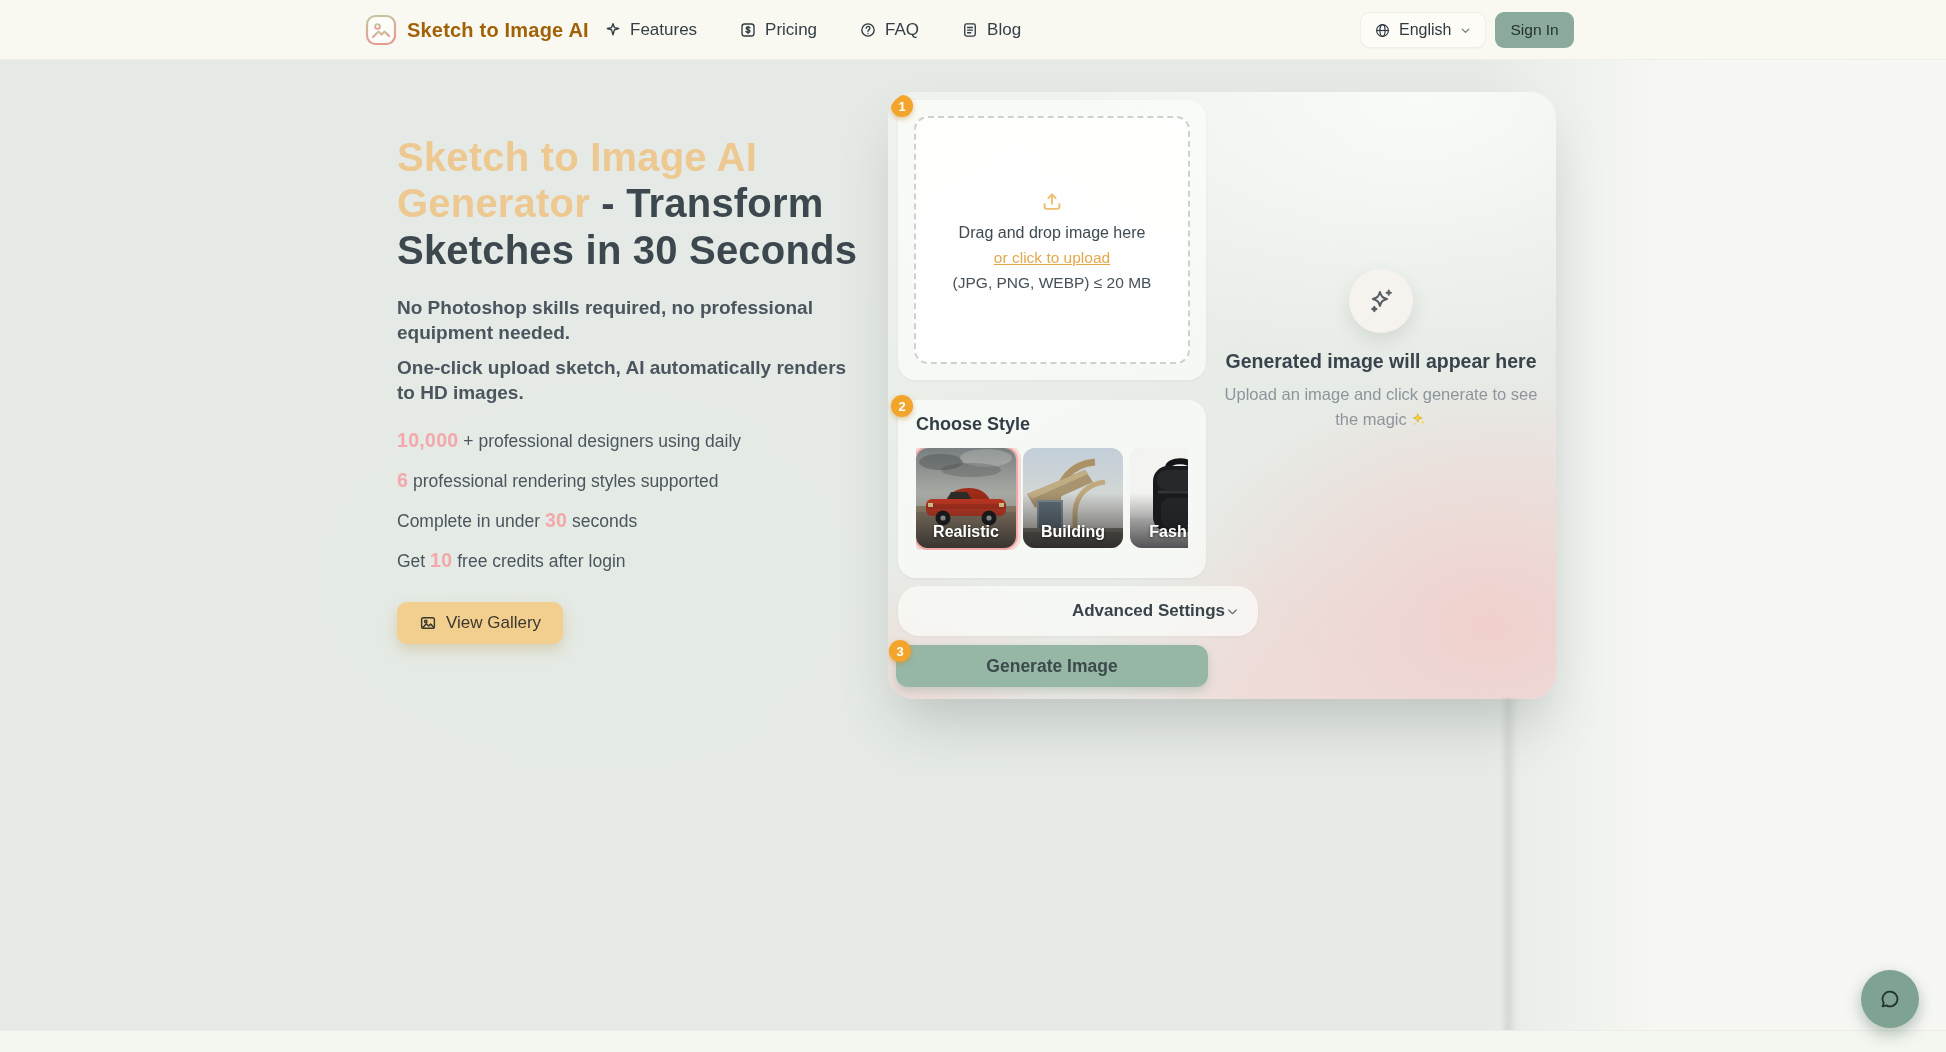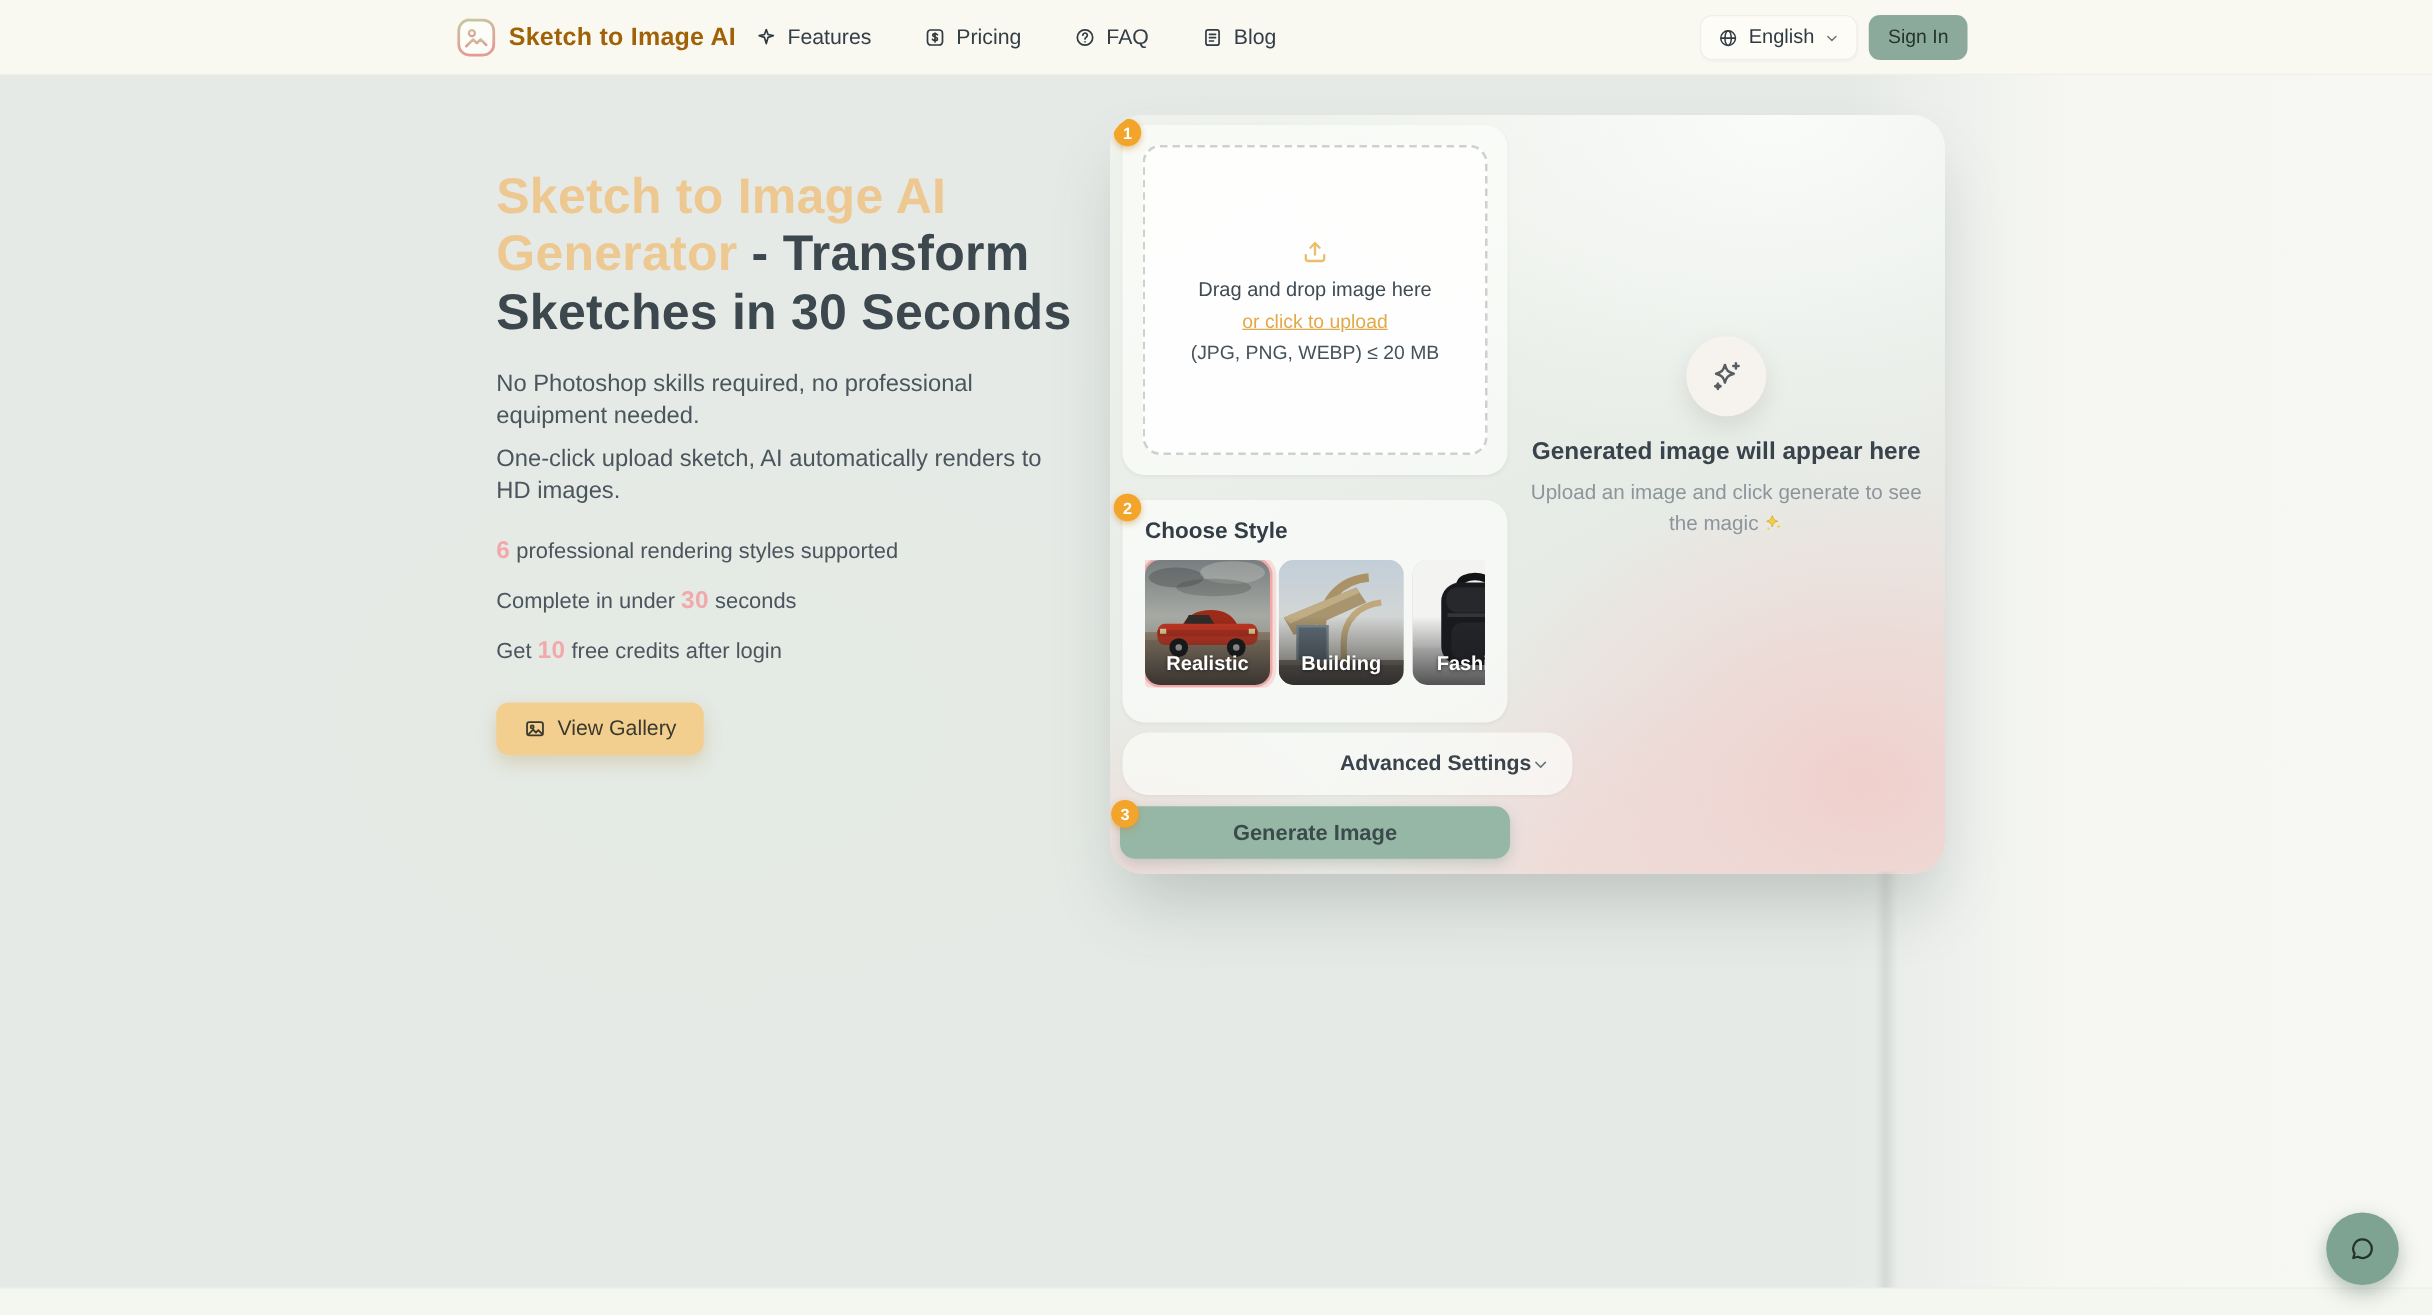--- a/index.html
+++ b/index.html
@@ -35,21 +35,21 @@
     height:36px; padding:0 15px; border:none; border-radius:9px;
     background:#8caa9b; color:#24342d; font-size:15.5px; font-weight:500;
     font-family:"Liberation Sans", sans-serif; cursor:pointer;
   }
 
   
   .hero { position:absolute; left:397px; top:134px; width:520px; }
   .hero h1 { font-size:40px; line-height:1.16; font-weight:bold; margin-bottom:22px; letter-spacing:0.2px; }
   .hero h1 .hl { color:#edc890; }
   .hero h1 .rest { color:#3d474e; }
-  .hero p { font-size:19px; line-height:1.32; color:#4b555d; max-width:455px; margin-bottom:10px; }
+  .hero p { font-size:19px; line-height:1.32; color:#4b555d; max-width:455px; margin-bottom:10px;font-weight:bold; }
   .stats { margin-top:24px; display:flex; flex-direction:column; gap:17px; }
   .stat-row { font-size:17.5px; color:#4b555d; }
   .stat-num { color:#f2a9ab; font-weight:bold; font-size:19.5px; letter-spacing:0.3px; }
   .gallery-btn {
     margin-top:30px; display:inline-flex; align-items:center; gap:9px;
     height:42px; padding:0 22px; border:none; border-radius:10px;
     background:#f3cf8f; color:#3a382f; font-size:17px; font-weight:500;
     font-family:"Liberation Sans", sans-serif; cursor:pointer;
     box-shadow:0 6px 14px rgba(190,160,95,0.35);
   }
@@ -214,20 +214,21 @@
       </div>
       <button class="signin-btn">Sign In</button>
     </div>
   </div>
 
   <div class="hero">
     <h1><span class="hl">Sketch to Image AI Generator</span><span class="rest"> - Transform Sketches in 30 Seconds</span></h1>
     <p>No Photoshop skills required, no professional equipment needed.</p>
     <p>One-click upload sketch, AI automatically renders to HD images.</p>
     <div class="stats">
+      <div class="stat-row"><span></span><span class="stat-num">10,000</span><span> + professional designers using daily</span></div>
       <div class="stat-row"><span></span><span class="stat-num">6</span><span> professional rendering styles supported</span></div>
       <div class="stat-row"><span>Complete in under </span><span class="stat-num">30</span><span> seconds</span></div>
       <div class="stat-row"><span>Get </span><span class="stat-num">10</span><span> free credits after login</span></div>
     </div>
     <button class="gallery-btn">
       <svg width="18" height="18" viewBox="0 0 24 24" fill="none" stroke="currentColor" stroke-width="1.9" stroke-linecap="round" stroke-linejoin="round">
         <rect x="3.5" y="5" width="17" height="14" rx="2.5"></rect>
         <circle cx="9" cy="10" r="1.6"></circle>
         <path d="M5.5 17.5L10 13l3 3 2.5-2.5 3.5 3.5"></path>
       </svg>

